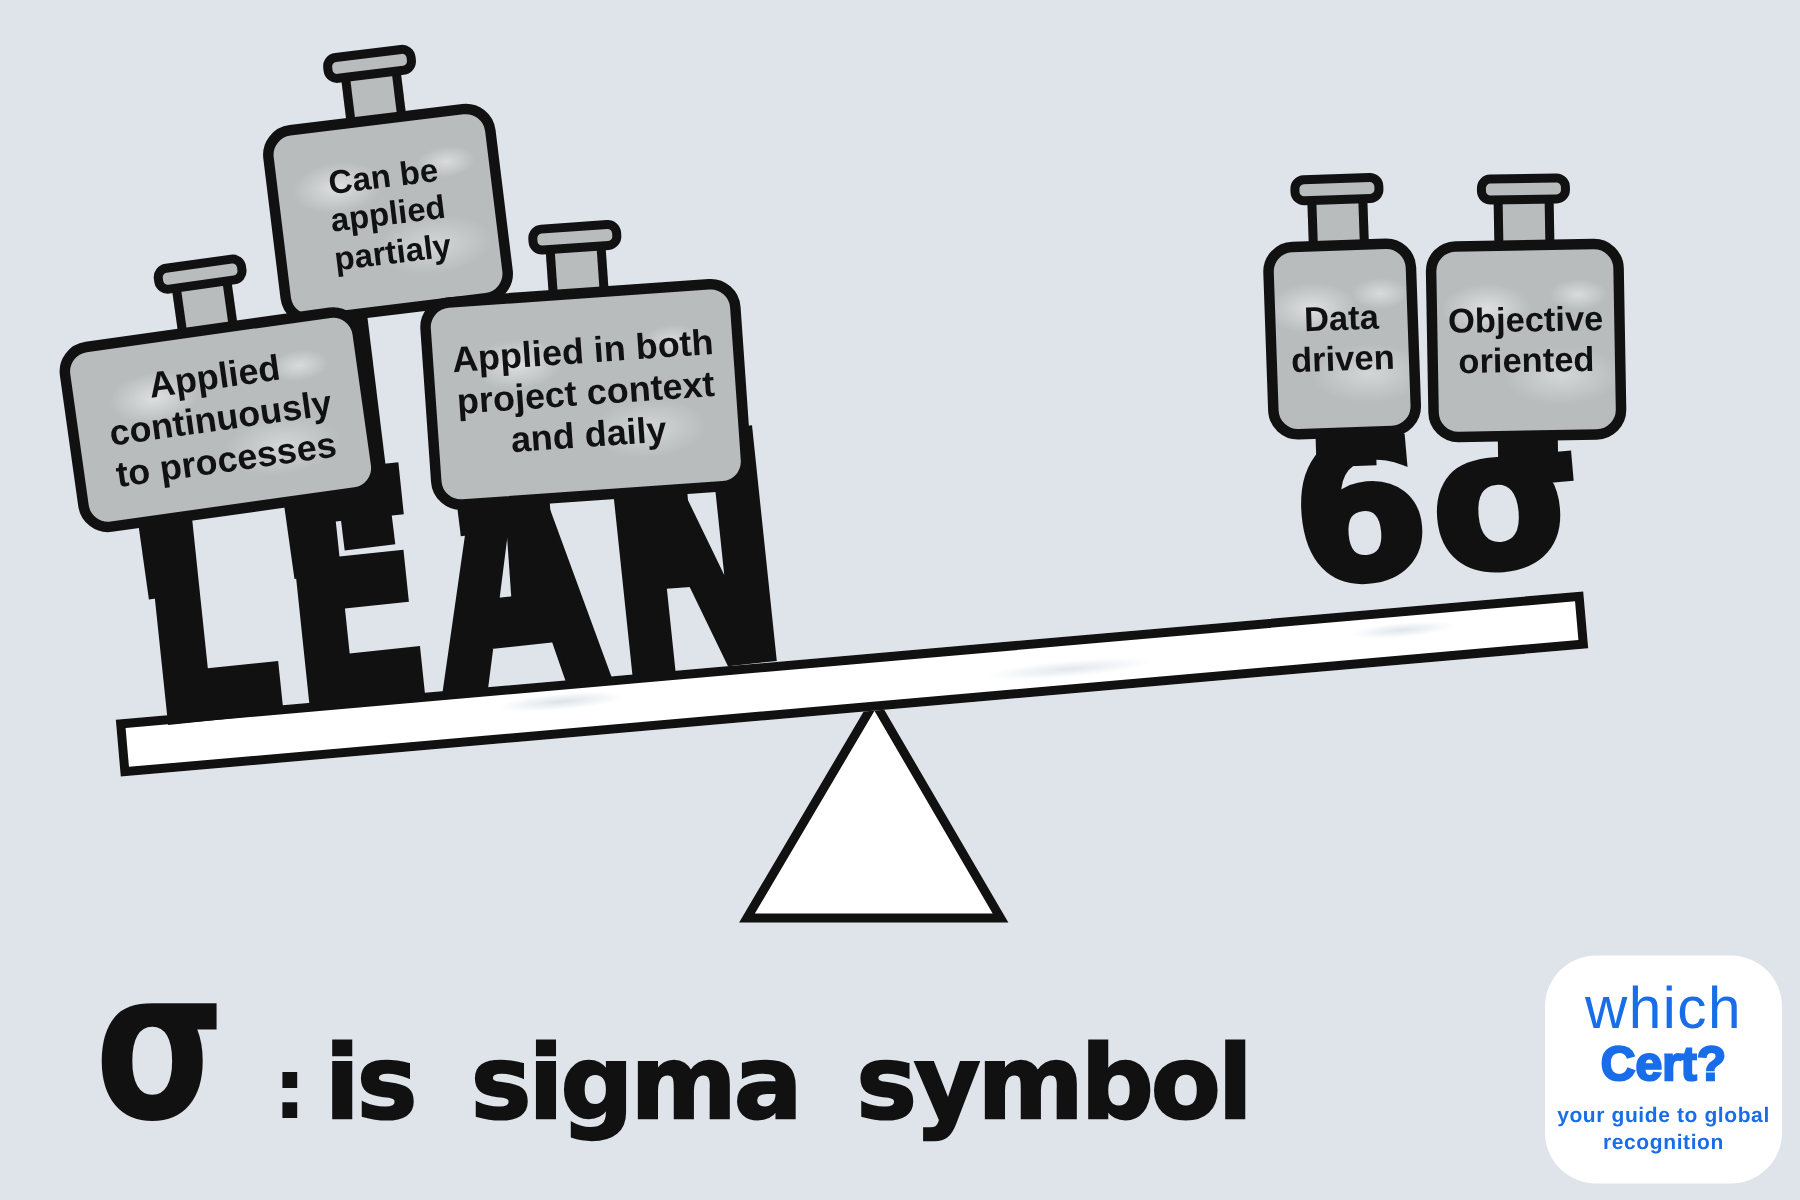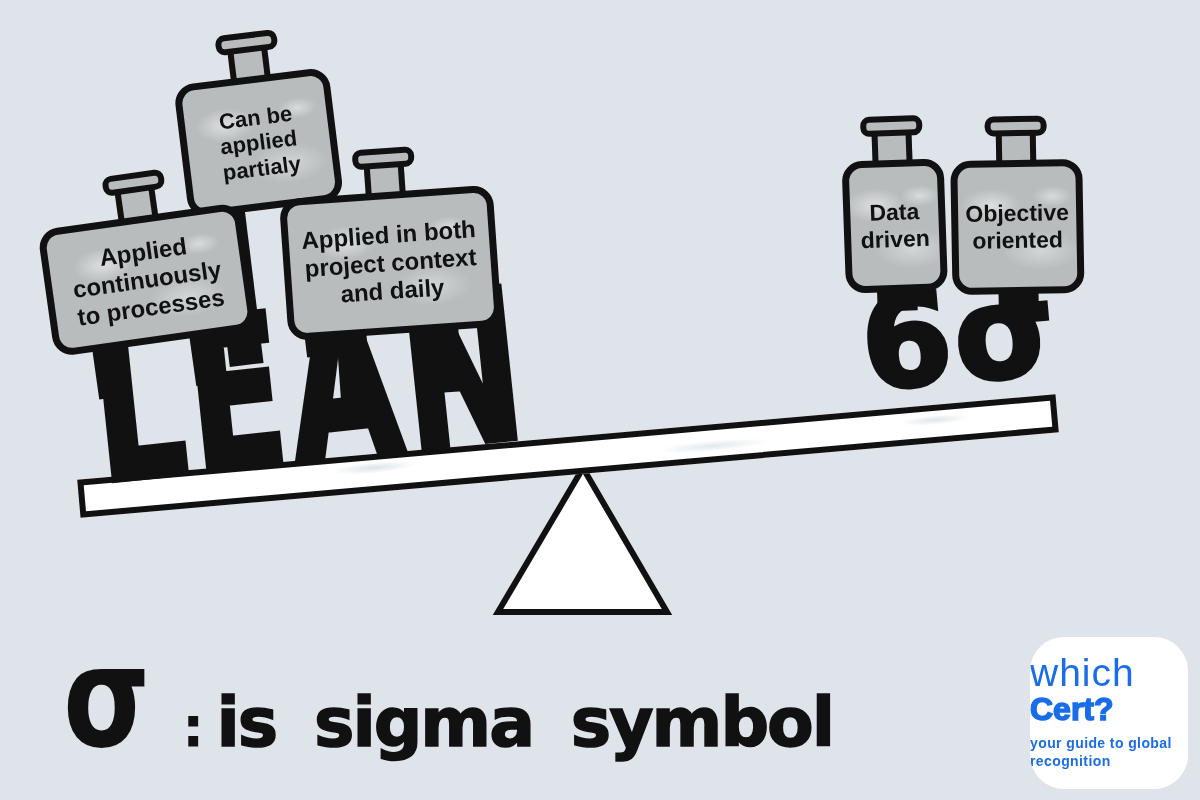--- a/index.html
+++ b/index.html
@@ -101,21 +101,21 @@
   .caption .colon { font-size:56px; font-weight:bold; margin-left:10px; }
   .caption .ctext {
     font-size:68px; font-weight:bold; margin-left:12px;
     letter-spacing:-2px; word-spacing:16px;
     -webkit-text-stroke:1.5px var(--ink,#111);
   }
 
   
   .logo {
     position:absolute; left:1030px; top:637px; width:158px; height:152px; z-index:6;
-    background:var(--logo_bg,#fff); border-radius:34px; text-align:left;
+    background:var(--logo_bg,#fff); border-radius:34px; text-align:center;
     color:var(--logo_blue,#1a6de9); overflow:hidden;
   }
   .logo-which { font-size:39px; font-weight:normal; line-height:1; margin-top:16px; letter-spacing:1px; }
   .logo-cert  { font-size:32px; font-weight:bold; line-height:1.1; -webkit-text-stroke:1.5px var(--logo_blue,#1a6de9); }
   .logo-tag   { font-size:14px; font-weight:bold; line-height:1.3; margin-top:7px; letter-spacing:0.4px; }
 </style>
 </head>
 <body>
 
 <div class="scene">

